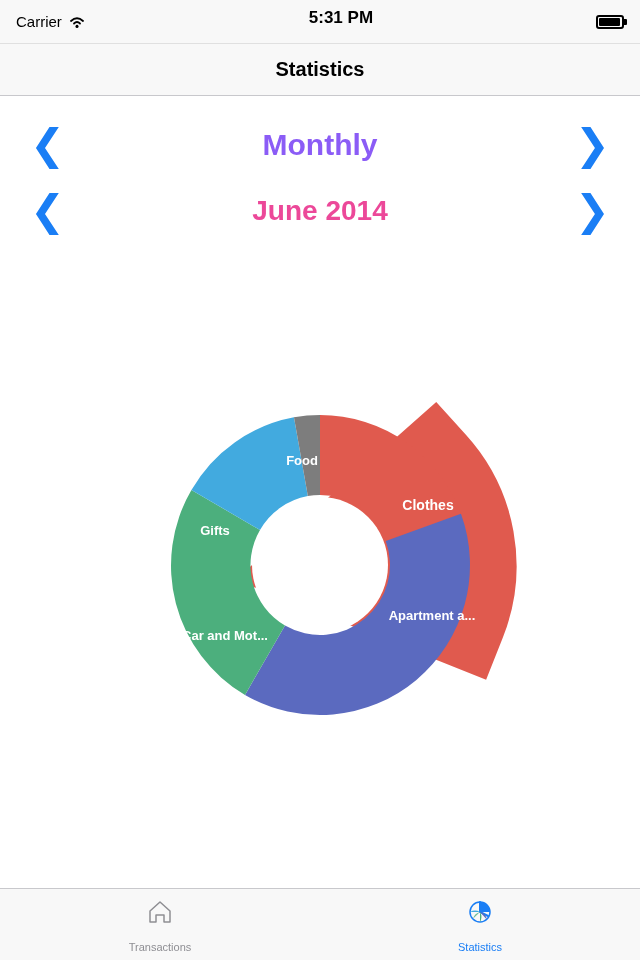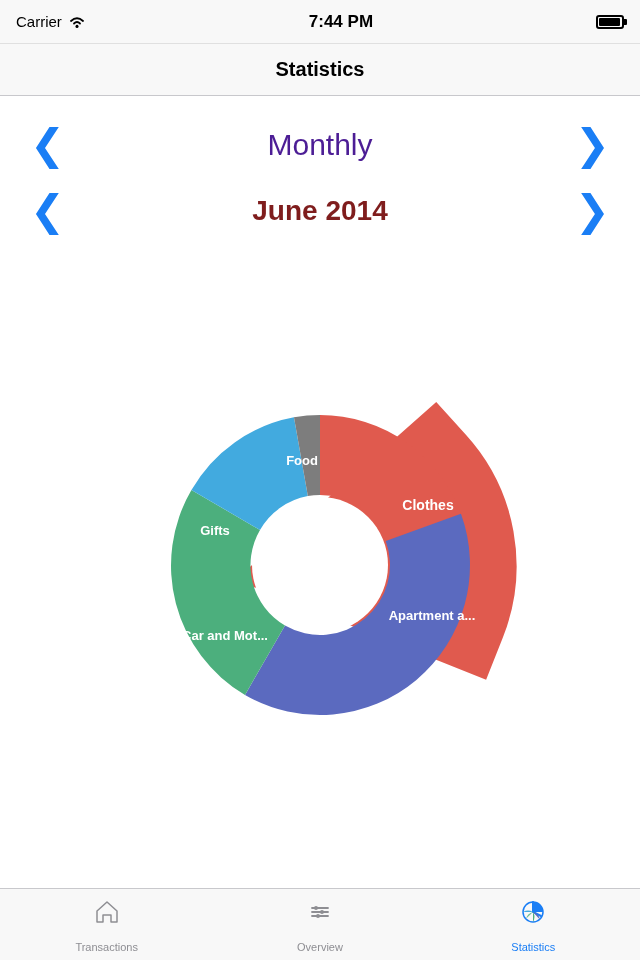--- a/index.html
+++ b/index.html
@@ -12,23 +12,22 @@
       background: #f2f2f7;
       overflow: hidden;
       position: relative;
     }
 
     
     .status-bar {
       height: 44px;
       background: #f8f8f8;
       display: flex;
-      align-items: center;
       justify-content: space-between;
-      padding: 14px 16px;
+      padding: 8px 16px;
       font-size: 16px;
       font-weight: 500;
       border-bottom: 1px solid #e0e0e0;
     }
     .status-carrier { font-size: 15px; font-weight: 500; display: flex; align-items: center; gap: 6px; }
     .status-time { font-size: 17px; font-weight: 600; }
     .status-right { display: flex; align-items: center; gap: 6px; }
 
     
     .nav-bar {
@@ -57,22 +56,22 @@
     
     .period-selector {
       width: 100%;
       display: flex;
       align-items: center;
       justify-content: space-between;
       padding: 28px 30px 10px;
     }
     .period-label {
       font-size: 30px;
-      font-weight: 400;
-      color: #4c1d95;
+      font-weight: 700;
+      color: #8b5cf6;
     }
     .chevron-btn {
       font-size: 42px;
       color: #1a7ef5;
       font-weight: 300;
       cursor: pointer;
       line-height: 1;
       user-select: none;
     }
 
@@ -80,21 +79,21 @@
     .date-selector {
       width: 100%;
       display: flex;
       align-items: center;
       justify-content: space-between;
       padding: 14px 30px 20px;
     }
     .date-label {
       font-size: 28px;
       font-weight: 600;
-      color: #7f1d1d;
+      color: #ec4899;
     }
 
     
     .chart-area {
       flex: 1;
       display: flex;
       align-items: center;
       justify-content: center;
       width: 100%;
       padding-bottom: 10px;
@@ -155,21 +154,21 @@
   <div class="status-carrier">
     <span>Carrier</span>
 
     <svg width="18" height="14" viewBox="0 0 18 14">
       <path d="M9 11 L9 11" stroke="#000" stroke-width="2.5" stroke-linecap="round"></path>
       <path d="M6 8.5 Q9 5.5 12 8.5" stroke="#000" stroke-width="1.8" fill="none" stroke-linecap="round"></path>
       <path d="M3 6 Q9 0.5 15 6" stroke="#000" stroke-width="1.8" fill="none" stroke-linecap="round"></path>
       <circle cx="9" cy="11.5" r="1.5" fill="#000"></circle>
     </svg>
   </div>
-  <div class="status-time">7:44 PM</div>
+  <div class="status-time">5:31 PM</div>
   <div class="status-right">
     <div class="battery">
       <div class="battery-fill"></div>
     </div>
   </div>
 </div>
 
 <div class="nav-bar">
   <span class="nav-title">Statistics</span>
 </div>
@@ -221,33 +220,20 @@
     <div class="tab-icon">
       <svg width="28" height="28" viewBox="0 0 28 28">
         <path d="M14 4 L4 13 L4 24 L10 24 L10 17 L18 17 L18 24 L24 24 L24 13 Z" stroke="#8e8e93" stroke-width="1.5" fill="none" stroke-linejoin="round"></path>
         <path d="M8 13 L8 13" stroke="#8e8e93" stroke-width="1.5" fill="none"></path>
       </svg>
     </div>
     <span class="tab-label">Transactions</span>
   </div>
 
 
-  <div class="tab-item">
-    <div class="tab-icon">
-      <svg width="28" height="28" viewBox="0 0 28 28">
-        <line x1="6" y1="10" x2="22" y2="10" stroke="#8e8e93" stroke-width="1.8" stroke-linecap="round"></line>
-        <line x1="6" y1="14" x2="22" y2="14" stroke="#8e8e93" stroke-width="1.8" stroke-linecap="round"></line>
-        <line x1="6" y1="18" x2="22" y2="18" stroke="#8e8e93" stroke-width="1.8" stroke-linecap="round"></line>
-        <circle cx="10" cy="10" r="2" fill="#8e8e93"></circle>
-        <circle cx="16" cy="14" r="2" fill="#8e8e93"></circle>
-        <circle cx="12" cy="18" r="2" fill="#8e8e93"></circle>
-      </svg>
-    </div>
-    <span class="tab-label">Overview</span>
-  </div>
 
   <div class="tab-item active">
     <div class="tab-icon">
       <svg width="28" height="28" viewBox="0 0 28 28">
         <path d="M14 4 A10 10 0 0 1 24 14 A10 10 0 0 1 4 14 A10 10 0 0 1 14 4 Z" fill="none" stroke="#1a7ef5" stroke-width="1.5"></path>
         <path d="M14 4 L14 14 L22 18" stroke="#1a7ef5" stroke-width="2" stroke-linecap="round" fill="none"></path>
         <path d="M14 14 A10 10 0 0 1 24 14" fill="#1a7ef5" opacity="0.6"></path>
         <path d="M14 14 A10 10 0 0 0 7 20.66" fill="#4caf7d" opacity="0.8"></path>
         <path d="M14 4 A10 10 0 0 1 24 14 L14 14 Z" fill="#1a7ef5"></path>
         <path d="M14 14 A10 10 0 0 1 21 21.66 L14 14 Z" fill="#5b6abf"></path>

